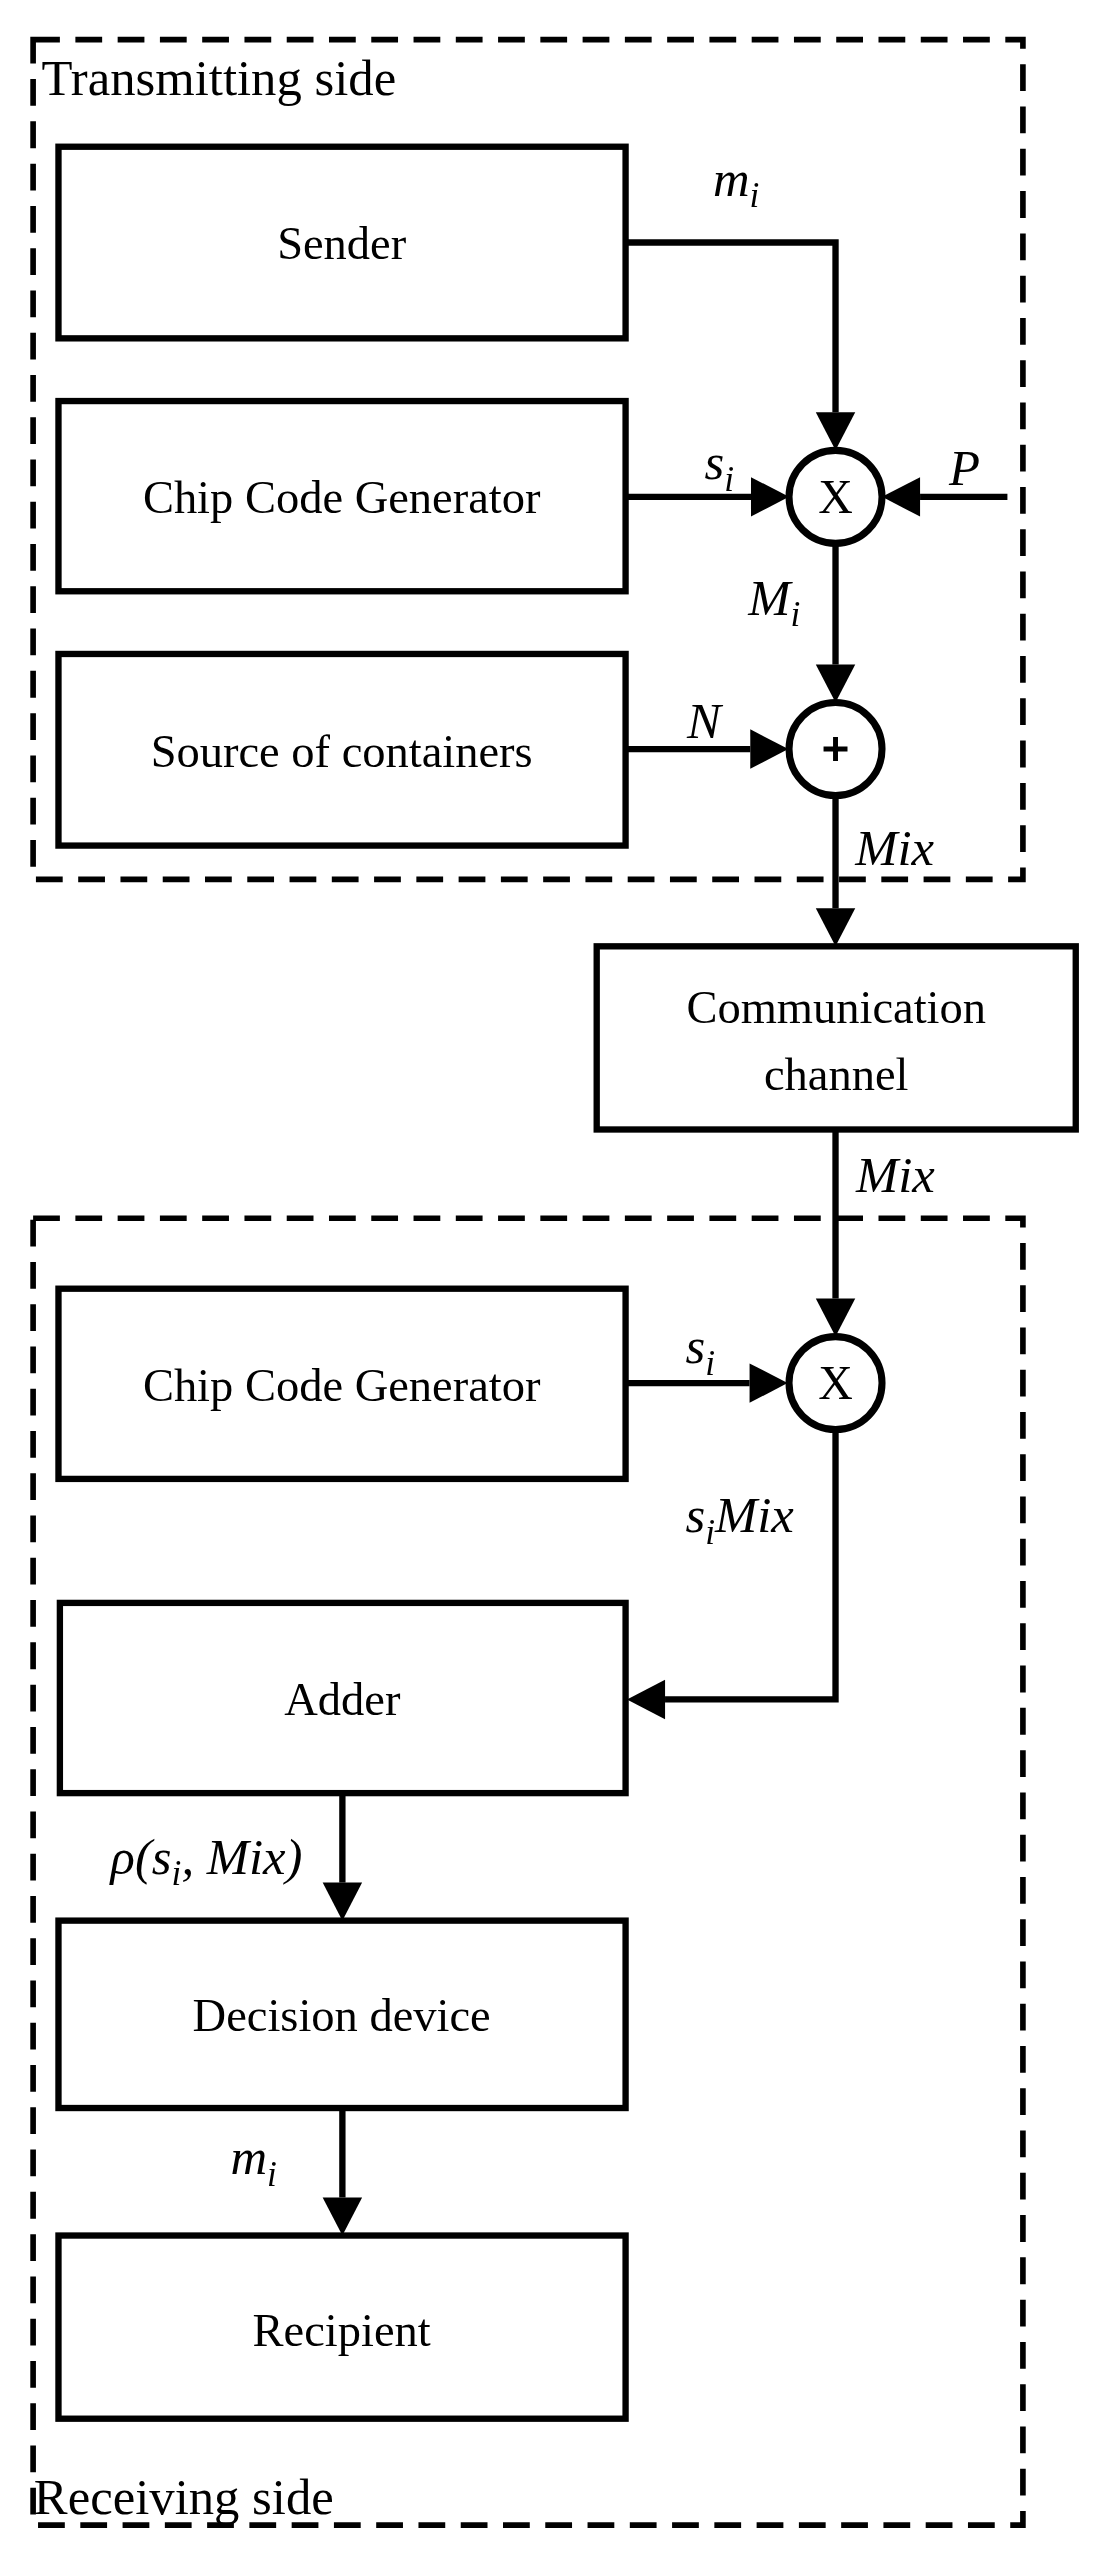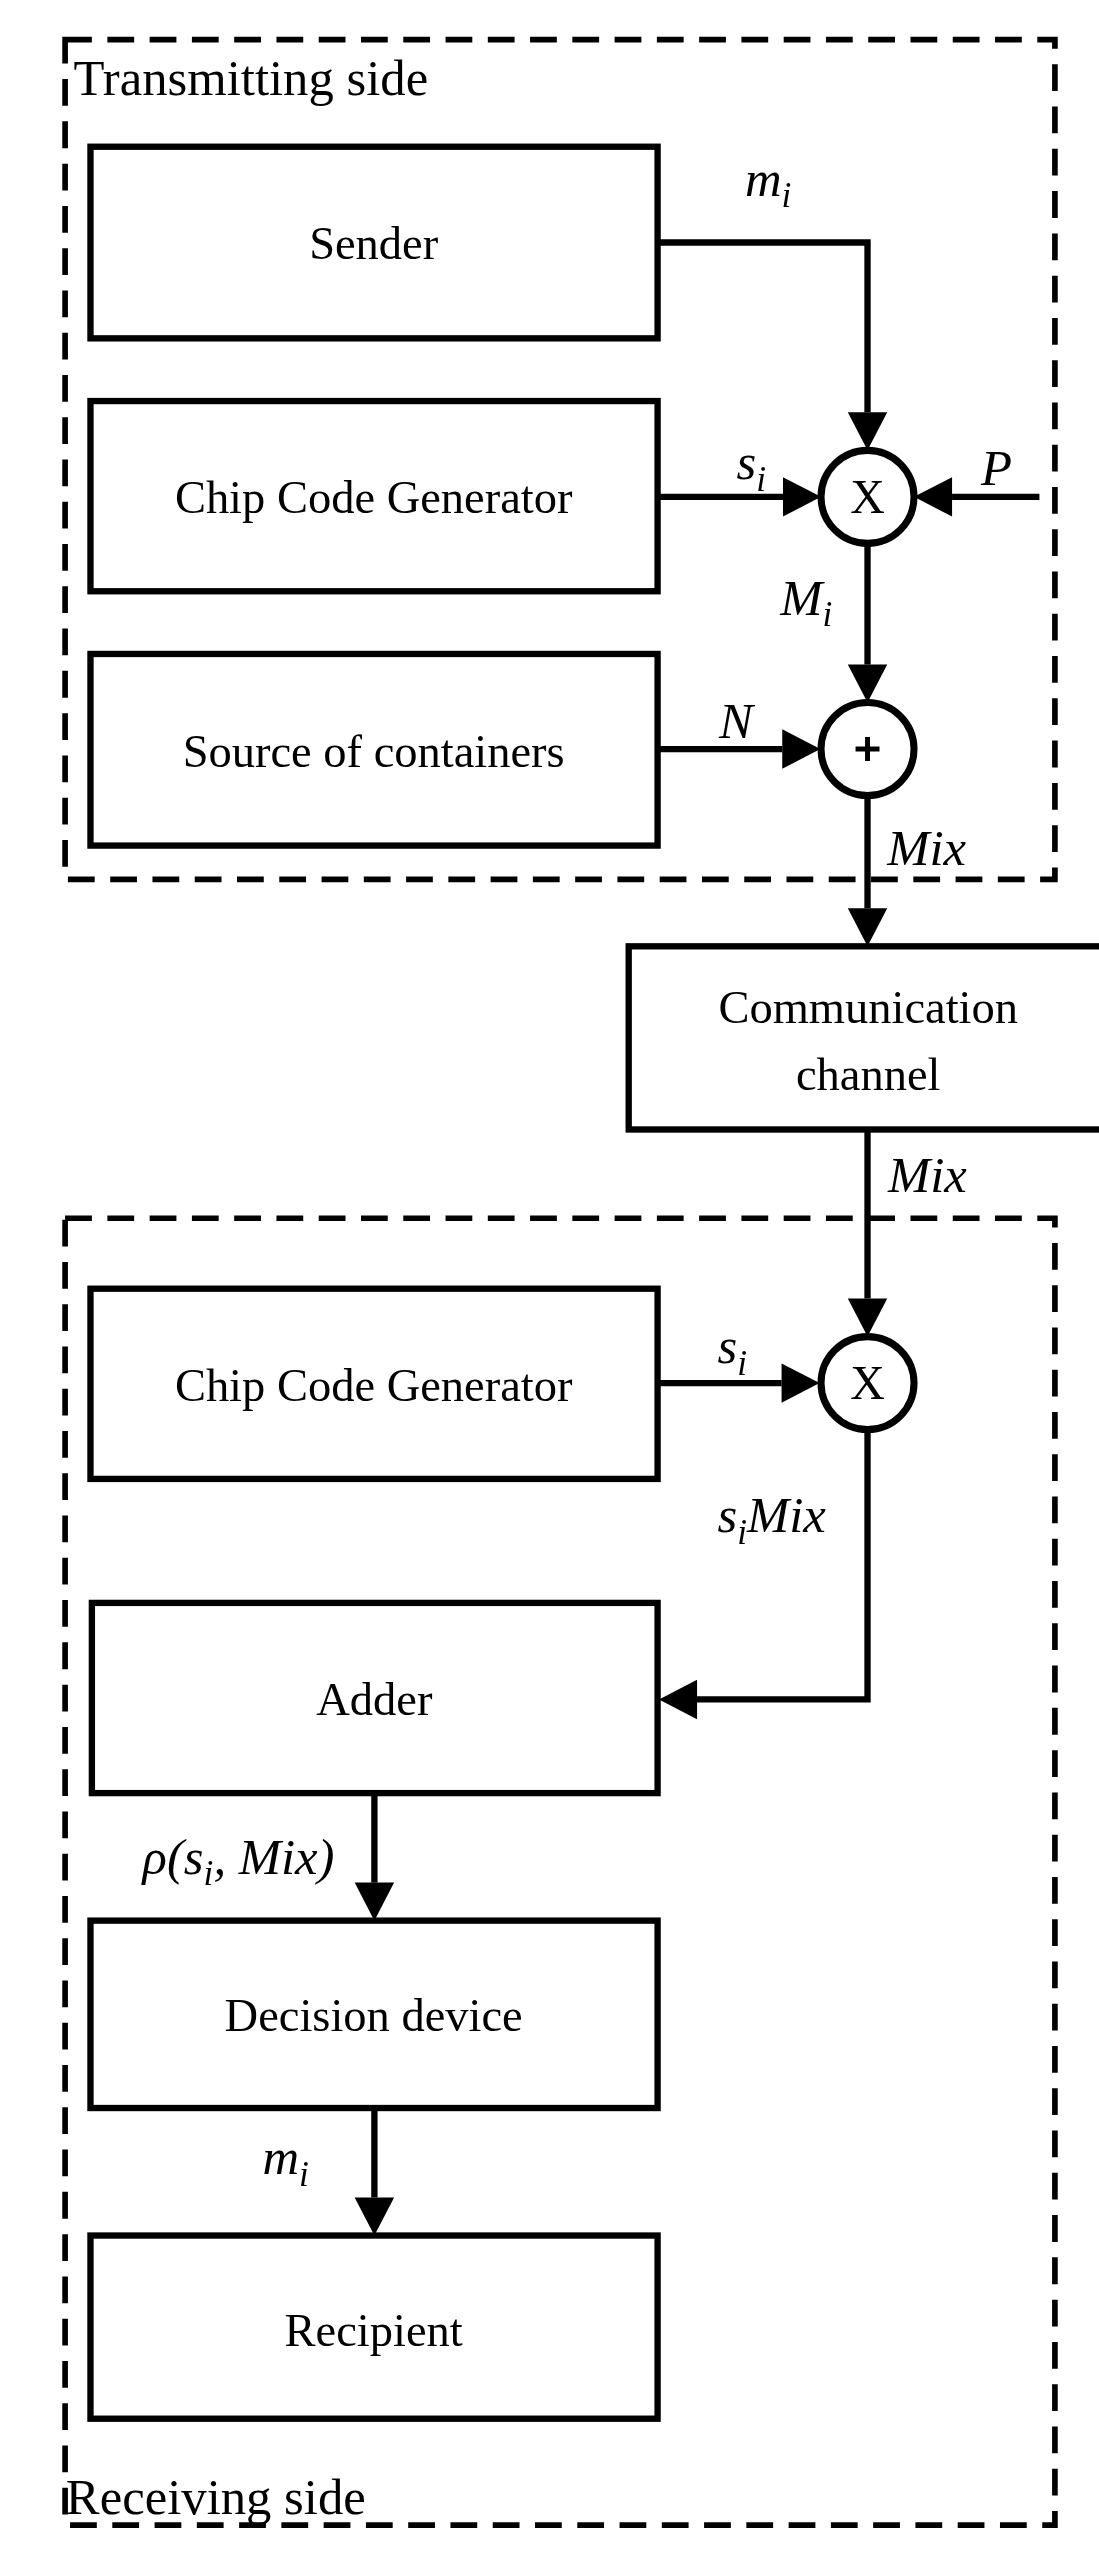--- a/index.html
+++ b/index.html
@@ -1,16 +1,16 @@
 <!DOCTYPE html>
 <html style="font-size:11.3px"><head>
 <meta charset="utf-8">
 <style>
   html,body{margin:0;padding:0;background:#ffffff;}
-  .page{width:940px;height:2576px;background:#ffffff;margin-left:32px;}
+  .page{width:940px;height:2576px;background:#ffffff;}
   svg{display:block;}
   text{fill:#000000;}
   .boxlabel{font-family:"Liberation Serif","DejaVu Serif",serif;font-size:66px;text-anchor:middle;}
   .seclabel{font-family:"Liberation Serif","DejaVu Serif",serif;font-size:72px;text-anchor:start;}
   .mathlabel{font-family:"Liberation Serif","DejaVu Serif",serif;font-size:72px;font-style:italic;}
   .sub{font-size:50px;}
   .oplabel{font-family:"Liberation Serif","DejaVu Serif",serif;font-size:68px;text-anchor:middle;}
   .box{fill:#ffffff;stroke:#000000;stroke-width:9;}
   .node{fill:#ffffff;stroke:#000000;stroke-width:10;}
   .flow{fill:none;stroke:#000000;stroke-width:9;}

